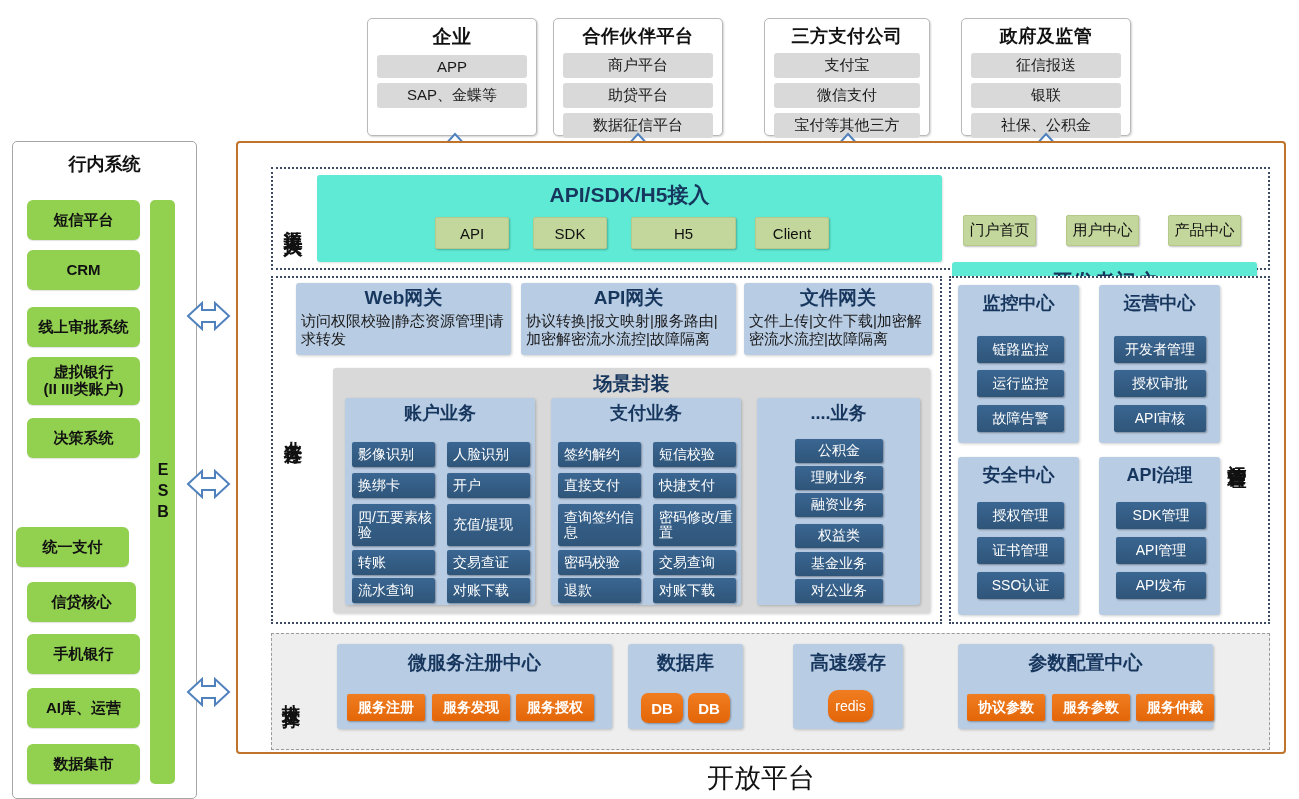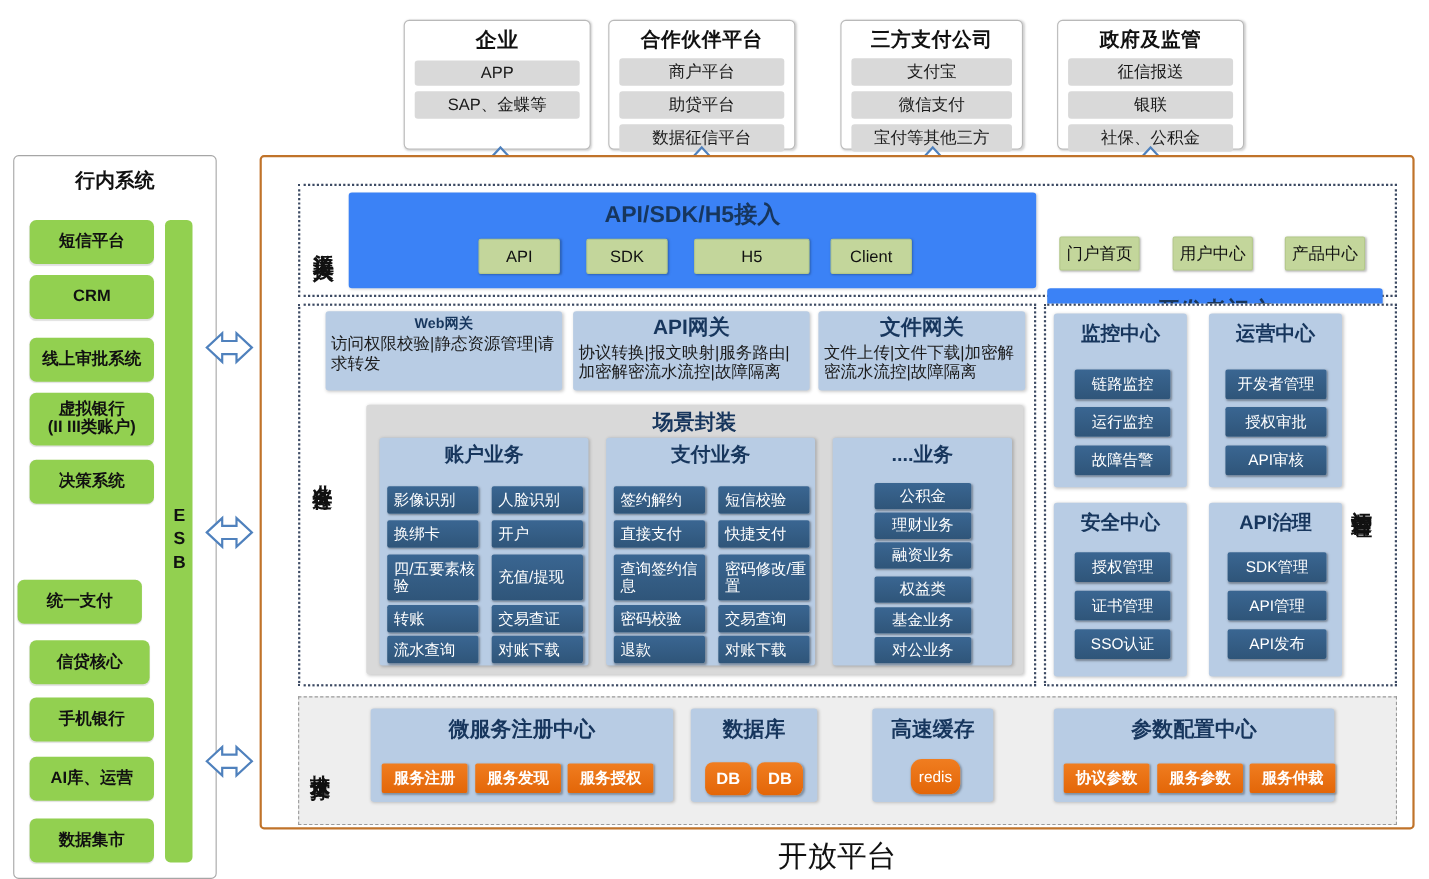--- a/index.html
+++ b/index.html
@@ -83,21 +83,21 @@
 
   
   .vlabel {
     writing-mode: vertical-rl; text-orientation: upright;
     font-weight: bold; color: #111;
     display: flex; align-items: center; justify-content: center;
   }
 
   
   .orange-band {
-    background: #3b82f6;
+    background: #5eead4;
     border-radius: 3px;
     box-shadow: 1px 1px 2px rgba(0,0,0,.12);
     position: relative;
   }
   .orange-band-title {
     text-align: center; font-weight: bold; font-size: 21px; color: #17365d;
     padding-top: 6px;
   }
   .green-chip {
     background: #c3d69b;
@@ -289,21 +289,21 @@
     </div>
   <div class="green-chip abs" style="left:1168px; top:215px; width:73px; height:31px;">
       <span>产品中心</span>
     </div>
 
   <div class="dotted-box abs" style="left:271px; top:276px; width:671px; height:348px;"></div>
 
   <div class="vlabel abs" style="left:278px; top:380px; width:30px; height:100px; font-size:18px; letter-spacing:2px;">业务运行</div>
 
   <div class="blue-panel abs" style="left:296px; top:283px; width:215px; height:72px;">
-    <div class="blue-panel-title" style="font-size:13px; padding-top:2px;">Web网关</div>
+    <div class="blue-panel-title" style="font-size:19px; padding-top:2px;">Web网关</div>
     <div class="blue-panel-sub" style="font-size:15px; padding:1px 5px 0 5px;">访问权限校验|静态资源管理|请求转发</div>
   </div>
   <div class="blue-panel abs" style="left:521px; top:283px; width:215px; height:72px;">
     <div class="blue-panel-title" style="font-size:19px; padding-top:2px;">API网关</div>
     <div class="blue-panel-sub" style="font-size:15px; padding:1px 5px 0 5px;">协议转换|报文映射|服务路由|加密解密流水流控|故障隔离</div>
   </div>
   <div class="blue-panel abs" style="left:744px; top:283px; width:188px; height:72px;">
     <div class="blue-panel-title" style="font-size:19px; padding-top:2px;">文件网关</div>
     <div class="blue-panel-sub" style="font-size:15px; padding:1px 5px 0 5px;">文件上传|文件下载|加密解密流水流控|故障隔离</div>
   </div>

